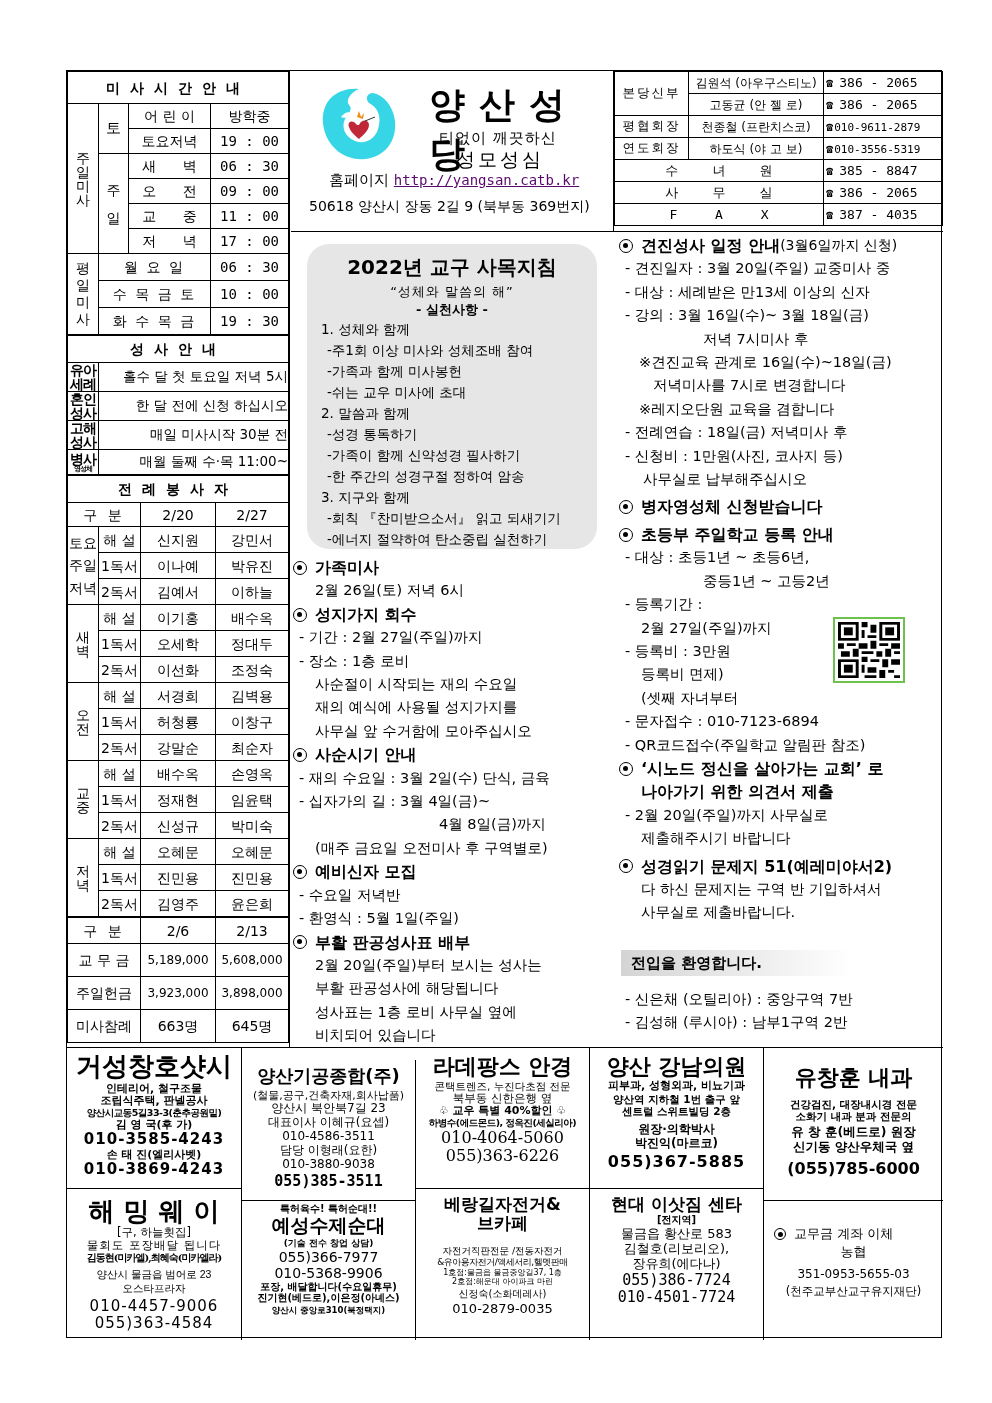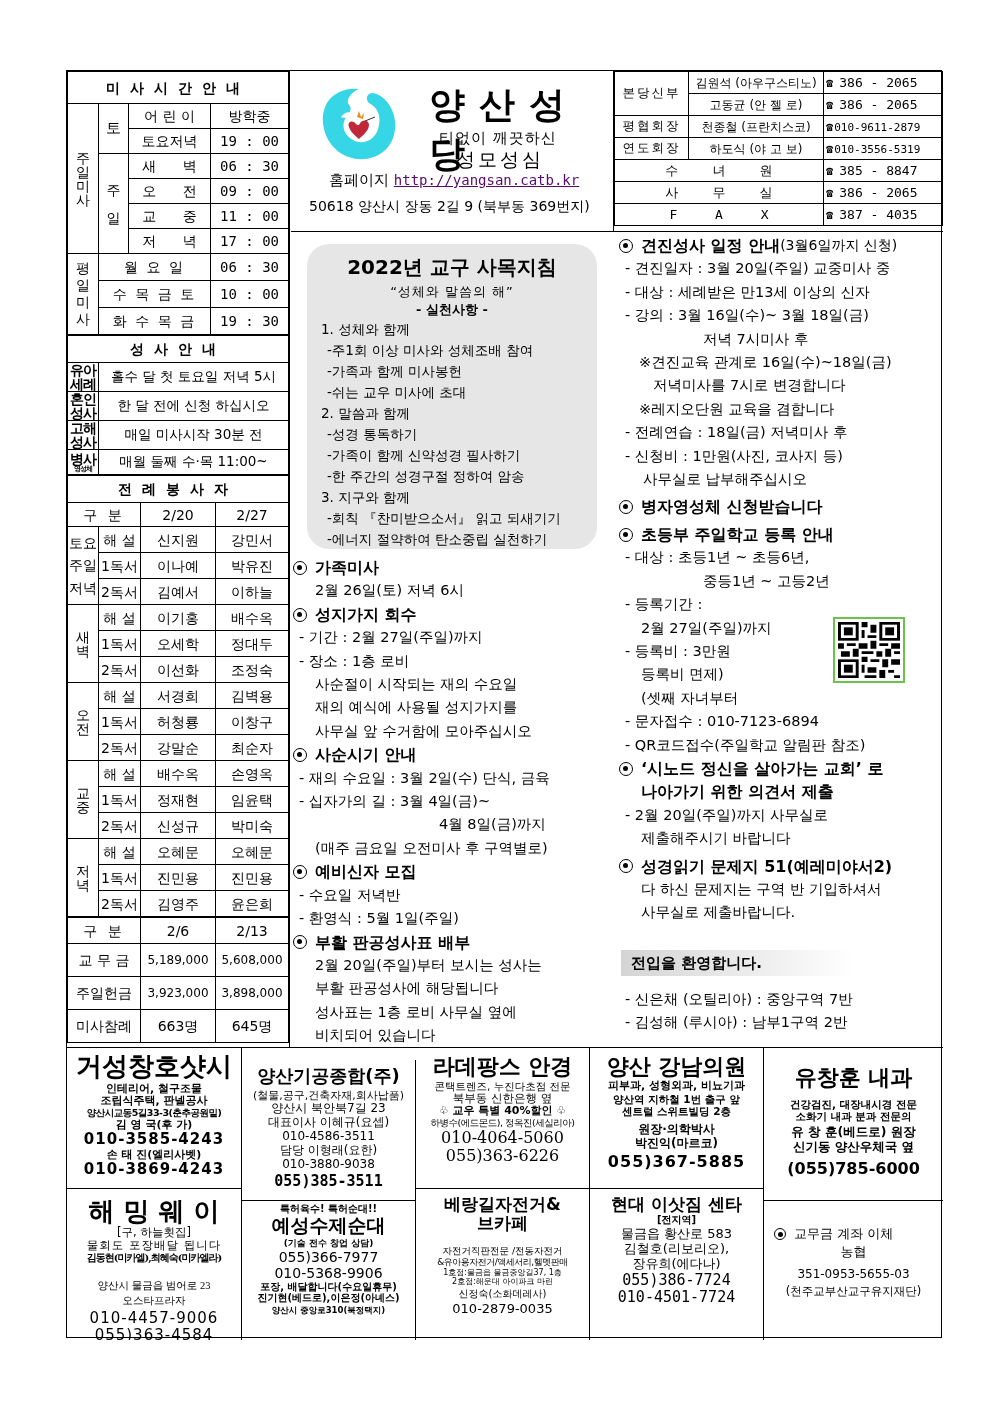--- a/index.html
+++ b/index.html
@@ -9,21 +9,21 @@
 
   
   .left { position: absolute; left: 0; top: 0; width: 223px; height: 976px; border-right: 1.5px solid #000; }
   table.grid { border-collapse: collapse; width: 100%; table-layout: fixed; }
   table.grid td { border: 1px solid #000; text-align: center; vertical-align: middle; font-size: 14px; line-height: 1; padding: 0; white-space: nowrap; overflow: hidden; }
   .sec-title { font-weight: bold; font-size: 18px; letter-spacing: 10px; height: 25px; background: #fff; }
   .vt { font-size: 15px; line-height: 1.55; }
   .mono { font-family: "DejaVu Sans Mono", monospace; font-size: 14px; }
   .tiny { font-size: 9px; font-weight: bold; line-height: 1.05; letter-spacing: -1px; }
   .tiny .sm { font-size: 7px; display:block; }
-  .left-info td.txt { text-align: center; font-size: 13.5px; }
+  .left-info td.txt { text-align: right; font-size: 13.5px; }
 
   
   .header-center { position: absolute; left: 224px; top: 0; width: 322px; height: 160px; }
   .logo { position: absolute; left: 28px; top: 14px; width: 80px; height: 78px; }
   .church-name { position: absolute; left: 138px; top: 10px; font-size: 36px; font-weight: bold; letter-spacing: 14px; }
   .slogan1 { position: absolute; left: 148px; top: 58px; font-size: 15px; letter-spacing: 1px; }
   .slogan2 { position: absolute; left: 165px; top: 76px; font-size: 19px; letter-spacing: 3px; }
   .homepage { position: absolute; left: 38px; top: 100px; font-size: 15px; }
   .homepage a { color: #5a0a6e; font-family: "DejaVu Sans Mono", monospace; text-decoration: underline; font-size: 14px; }
   .address { position: absolute; left: 18px; top: 127px; font-size: 14px; }
@@ -506,21 +506,21 @@
       <div class="l" style="font-size:12px">010-4586-3511</div>
       <div class="l" style="font-size:12px">담당 이형래(요한)</div>
       <div class="l" style="font-size:12px">010-3880-9038</div>
       <div class="l" style="font-size:15px;font-weight:bold;margin-top:2px;font-family:'DejaVu Sans Mono',monospace">055)385-3511</div>
     </div>
     <div class="ad" style="left:349px;top:0;width:174px;height:141px;">
       <div class="t" style="font-size:22px;margin-top:6px;font-family:'DejaVu Serif',serif">라데팡스 안경</div>
       <div class="l" style="font-size:10.5px;margin-top:2px">콘택트렌즈, 누진다초점 전문</div>
       <div class="l" style="font-size:11.5px">북부동 신한은행 옆</div>
       <div class="l" style="font-size:11px;font-weight:bold">♧ 교우 특별 40%할인 ♧</div>
-      <div class="l" style="font-size:9.5px;font-weight:normal;letter-spacing:-0.5px">하병수(에드몬드), 정옥진(세실리아)</div>
+      <div class="l" style="font-size:9.5px;font-weight:bold;letter-spacing:-0.5px">하병수(에드몬드), 정옥진(세실리아)</div>
       <div class="l" style="font-size:16px;font-family:'DejaVu Serif',serif">010-4064-5060</div>
       <div class="l" style="font-size:16px;font-family:'DejaVu Serif',serif">055)363-6226</div>
     </div>
     <div class="ad" style="left:523px;top:0;width:174px;height:141px;">
       <div class="t" style="font-size:22px;margin-top:6px;font-family:'DejaVu Serif',serif">양산 강남의원</div>
       <div class="l" style="font-size:11px;font-weight:bold;margin-top:2px">피부과, 성형외과, 비뇨기과</div>
       <div class="l" style="font-size:10.5px;font-weight:bold">양산역 지하철 1번 출구 앞</div>
       <div class="l" style="font-size:10.5px;font-weight:bold">센트럴 스위트빌딩 2층</div>
       <div class="l" style="font-size:12px;font-weight:bold;margin-top:6px">원장·의학박사</div>
       <div class="l" style="font-size:12px;font-weight:bold">박진익(마르코)</div>
@@ -533,21 +533,21 @@
       <div class="l" style="font-size:12.5px;font-weight:bold;margin-top:3px">유 창 훈(베드로) 원장</div>
       <div class="l" style="font-size:12.5px;font-weight:bold">신기동 양산우체국 옆</div>
       <div class="l" style="font-size:16px;font-weight:bold;margin-top:6px">(055)785-6000</div>
     </div>
 
     <div class="ad" style="left:0;top:141px;width:175px;height:151px;border-bottom:none;">
       <div class="t" style="font-size:26px;margin-top:8px;font-family:'DejaVu Serif',serif">해 밍 웨 이</div>
       <div class="l" style="font-size:11.5px">[구, 하늘횟집]</div>
       <div class="l" style="font-size:11.5px;letter-spacing:1px">물회도 포장배달 됩니다</div>
       <div class="l" style="font-size:10px;font-weight:bold;letter-spacing:-1px;font-family:'DejaVu Serif',serif">김동현(미카엘),최혜숙(미카엘라)</div>
-      <div class="l" style="font-size:10.5px;font-family:Liberation Serif, serif;margin-top:16px">양산시 물금읍 범어로 23</div>
+      <div class="l" style="font-size:10.5px;font-family:Liberation Sans, sans-serif;margin-top:4px">양산시 물금읍 범어로 23</div>
       <div class="l" style="font-size:10.5px;font-family:'DejaVu Serif',serif;margin-top:2px">오스타프라자</div>
       <div class="l" style="font-size:15px;letter-spacing:1px;margin-top:4px">010-4457-9006</div>
       <div class="l" style="font-size:15px;letter-spacing:1px">055)363-4584</div>
     </div>
     <div class="ad" style="left:175px;top:141px;width:174px;height:151px;border-bottom:none;">
       <div class="l" style="font-size:10px;font-weight:bold;margin-top:14px">특허육수! 특허순대!!</div>
       <div class="t" style="font-size:19px">예성수제순대</div>
       <div class="l" style="font-size:9px;font-weight:bold;margin-top:3px">(기술 전수 창업 상담)</div>
       <div class="l" style="font-size:14px">055)366-7977</div>
       <div class="l" style="font-size:14px">010-5368-9906</div>

